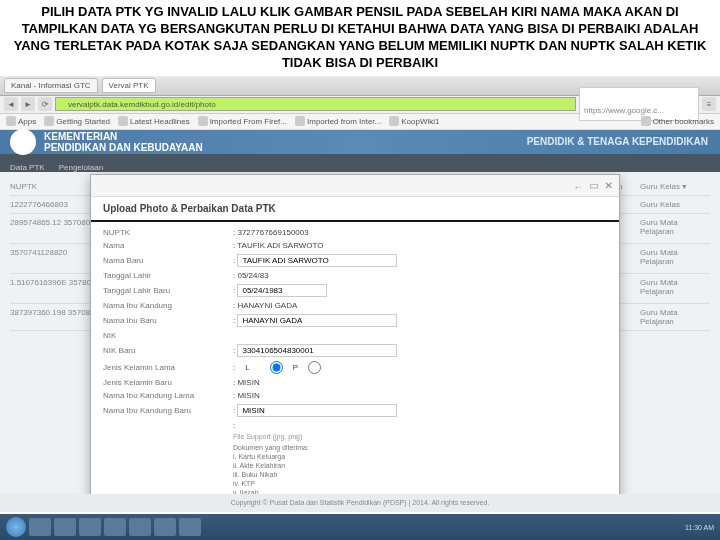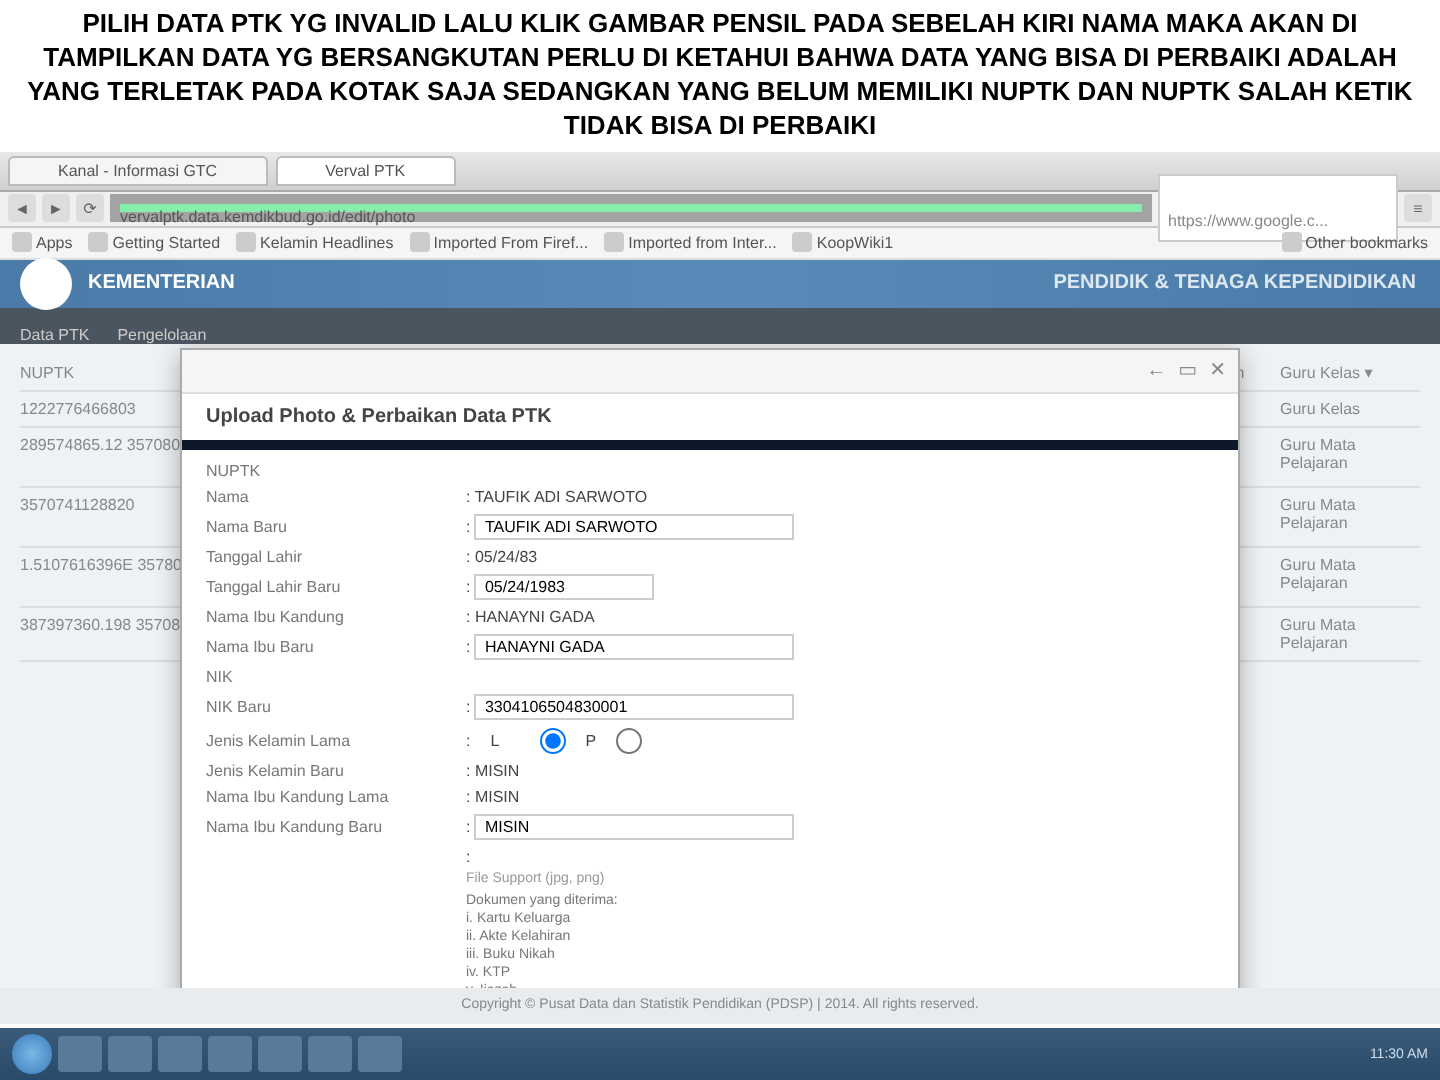--- a/index.html
+++ b/index.html
@@ -1,40 +1,40 @@
 <!DOCTYPE html>
 <html><head>
 <meta charset="utf-8">
 <style>
 *{margin:0;padding:0;box-sizing:border-box;font-family:Arial,sans-serif}
 body{width:720px;height:540px;overflow:hidden;background:#fff;font-size:9px}
 .instruction{text-align:center;font-size:13px;font-weight:bold;padding:4px 10px;line-height:1.3}
 .browser-chrome{height:20px;background:linear-gradient(#e8e8e8,#d0d0d0);border-bottom:1px solid #aaa;display:flex;align-items:center;padding:0 4px;gap:4px}
-.tab{background:#f5f5f5;border:1px solid #bbb;border-radius:3px 3px 0 0;padding:2px 24px;font-size:8px;color:#555}
+.tab{background:#f5f5f5;border:1px solid #bbb;border-radius:3px 3px 0 0;padding:2px 6px;font-size:8px;color:#555}
 .tab.active{background:#fff}
 .addr-bar{height:18px;background:#f0f0f0;border-bottom:1px solid #ccc;display:flex;align-items:center;padding:0 4px;gap:3px}
 .nav-btn{width:14px;height:14px;background:#ddd;border-radius:2px;display:flex;align-items:center;justify-content:center;font-size:8px;color:#666}
-.url-box{flex:1;background:#86efac;border:5px solid #a3a3a3;height:14px;padding:0 0;font-size:8px;color:#555;line-height:14px}
+.url-box{flex:1;background:#bef264;border:1px solid #a3a3a3;height:14px;padding:0 12px;font-size:8px;color:#555;line-height:14px}
 .search-box{width:120px;background:#fff;border:1px solid #ccc;height:14px;padding:16px 4px;font-size:8px;color:#888;line-height:14px}
 .bookmarks{height:16px;background:#f5f5f5;border-bottom:1px solid #ddd;display:flex;align-items:center;padding:0 6px;gap:8px;font-size:8px;color:#555}
 .bm-item{display:flex;align-items:flex-end;gap:2px}
 .bm-icon{width:10px;height:10px;background:#ccc;border-radius:2px}
 .header-banner{height:24px;background:linear-gradient(90deg,#4a7ba8 0%,#5a8bb8 50%,#4a7ba8 100%);display:flex;align-items:center;padding:0 10px;color:#fff;position:relative}
 .logo{width:26px;height:26px;background:#fff;border-radius:50%;margin-right:8px}
 .ministry{font-size:10px;font-weight:bold;line-height:1.1}
 .verif{position:absolute;right:12px;font-size:10px;font-weight:bold;color:#dce8f0;text-align:right;line-height:1.1}
 .topnav{height:18px;background:#4a5560;display:flex;align-items:flex-end;padding:0 10px;gap:14px;color:#ccc;font-size:8px}
 .content-area{position:relative;background:#eef2f5;height:340px;overflow:hidden}
 .bg-table{padding:6px 10px;color:#888;font-size:8px}
 .bg-row{display:flex;padding:4px 0;border-bottom:1px solid #ddd}
 .bg-c1{width:160px}.bg-c2{width:110px}.bg-c3{flex:1}.bg-c4{width:40px}.bg-c5{width:70px}
 .modal{position:absolute;top:2px;left:90px;width:530px;height:330px;background:#fff;border:1px solid #aaa;box-shadow:0 3px 12px rgba(0,0,0,.3);display:flex;flex-direction:column}
 .modal-head{height:22px;background:#f5f5f5;border-bottom:1px solid #ddd;display:flex;align-items:center;justify-content:flex-end;padding:0 6px;gap:6px}
 .mh-btn{font-size:10px;color:#888;cursor:pointer}
-.modal-title{padding:6px 12px;font-size:10px;font-weight:bold;color:#444;border-bottom:5px solid #0f172a}
+.modal-title{padding:6px 12px;font-size:10px;font-weight:bold;color:#444;border-bottom:2px solid #0f172a}
 .modal-body{flex:1;padding:6px 12px;overflow:auto;font-size:8px;color:#555}
 .frow{display:flex;align-items:center;margin-bottom:4px}
 .flabel{width:130px;color:#777}
 .fval{flex:1;color:#444}
 .finput{border:1px solid #ccc;padding:1px 4px;font-size:8px;width:160px;background:#fff}
 .radio-g{display:flex;gap:10px;align-items:center}
 .doc-note{color:#999;font-size:7px;margin:3px 0}
 .doc-list{color:#777;font-size:7px;line-height:1.3;margin-left:0}
 .footer{height:18px;background:#e8ecef;text-align:center;font-size:7px;color:#888;line-height:18px}
 .taskbar{position:absolute;bottom:0;left:0;right:0;height:26px;background:linear-gradient(#3a5a7a,#2a4a6a);display:flex;align-items:center;padding:0 6px;gap:3px}
@@ -65,21 +65,21 @@
   <div class="bm-item">
       <div class="bm-icon"></div>
       <span>Apps</span>
     </div>
   <div class="bm-item">
       <div class="bm-icon"></div>
       <span>Getting Started</span>
     </div>
   <div class="bm-item">
       <div class="bm-icon"></div>
-      <span>Kelamin Headlines</span>
+      <span>Latest Headlines</span>
     </div>
   <div class="bm-item">
       <div class="bm-icon"></div>
       <span>Imported From Firef...</span>
     </div>
   <div class="bm-item">
       <div class="bm-icon"></div>
       <span>Imported from Inter...</span>
     </div>
   <div class="bm-item">
@@ -89,20 +89,21 @@
   <div style="margin-left:auto" class="bm-item">
       <div class="bm-icon"></div>
       <span>Other bookmarks</span>
     </div>
 </div>
 
 <div class="header-banner">
   <div class="logo"></div>
   <div class="ministry">
     <div>KEMENTERIAN</div>
+    <div>PENDIDIKAN DAN KEBUDAYAAN</div>
   </div>
   <div class="verif">
     <div>PENDIDIK &amp; TENAGA KEPENDIDIKAN</div>
   </div>
 </div>
 
 <div class="topnav">
   <span>Data PTK</span>
   <span>Pengelolaan</span>
 </div>
@@ -156,20 +157,21 @@
   <div class="modal">
     <div class="modal-head">
       <span class="mh-btn">←</span>
       <span class="mh-btn">▭</span>
       <span class="mh-btn">✕</span>
     </div>
     <div class="modal-title">Upload Photo &amp; Perbaikan Data PTK</div>
     <div class="modal-body">
       <div class="frow">
           <div class="flabel">NUPTK</div>
+          <div class="fval">: <span>3727767669150003</span></div>
         </div>
       <div class="frow">
           <div class="flabel">Nama</div>
           <div class="fval">: <span>TAUFIK ADI SARWOTO</span></div>
         </div>
       <div class="frow">
           <div class="flabel">Nama Baru</div>
           <div class="fval">: <input class="finput" value="TAUFIK ADI SARWOTO" style=""></div>
         </div>
       <div class="frow">

